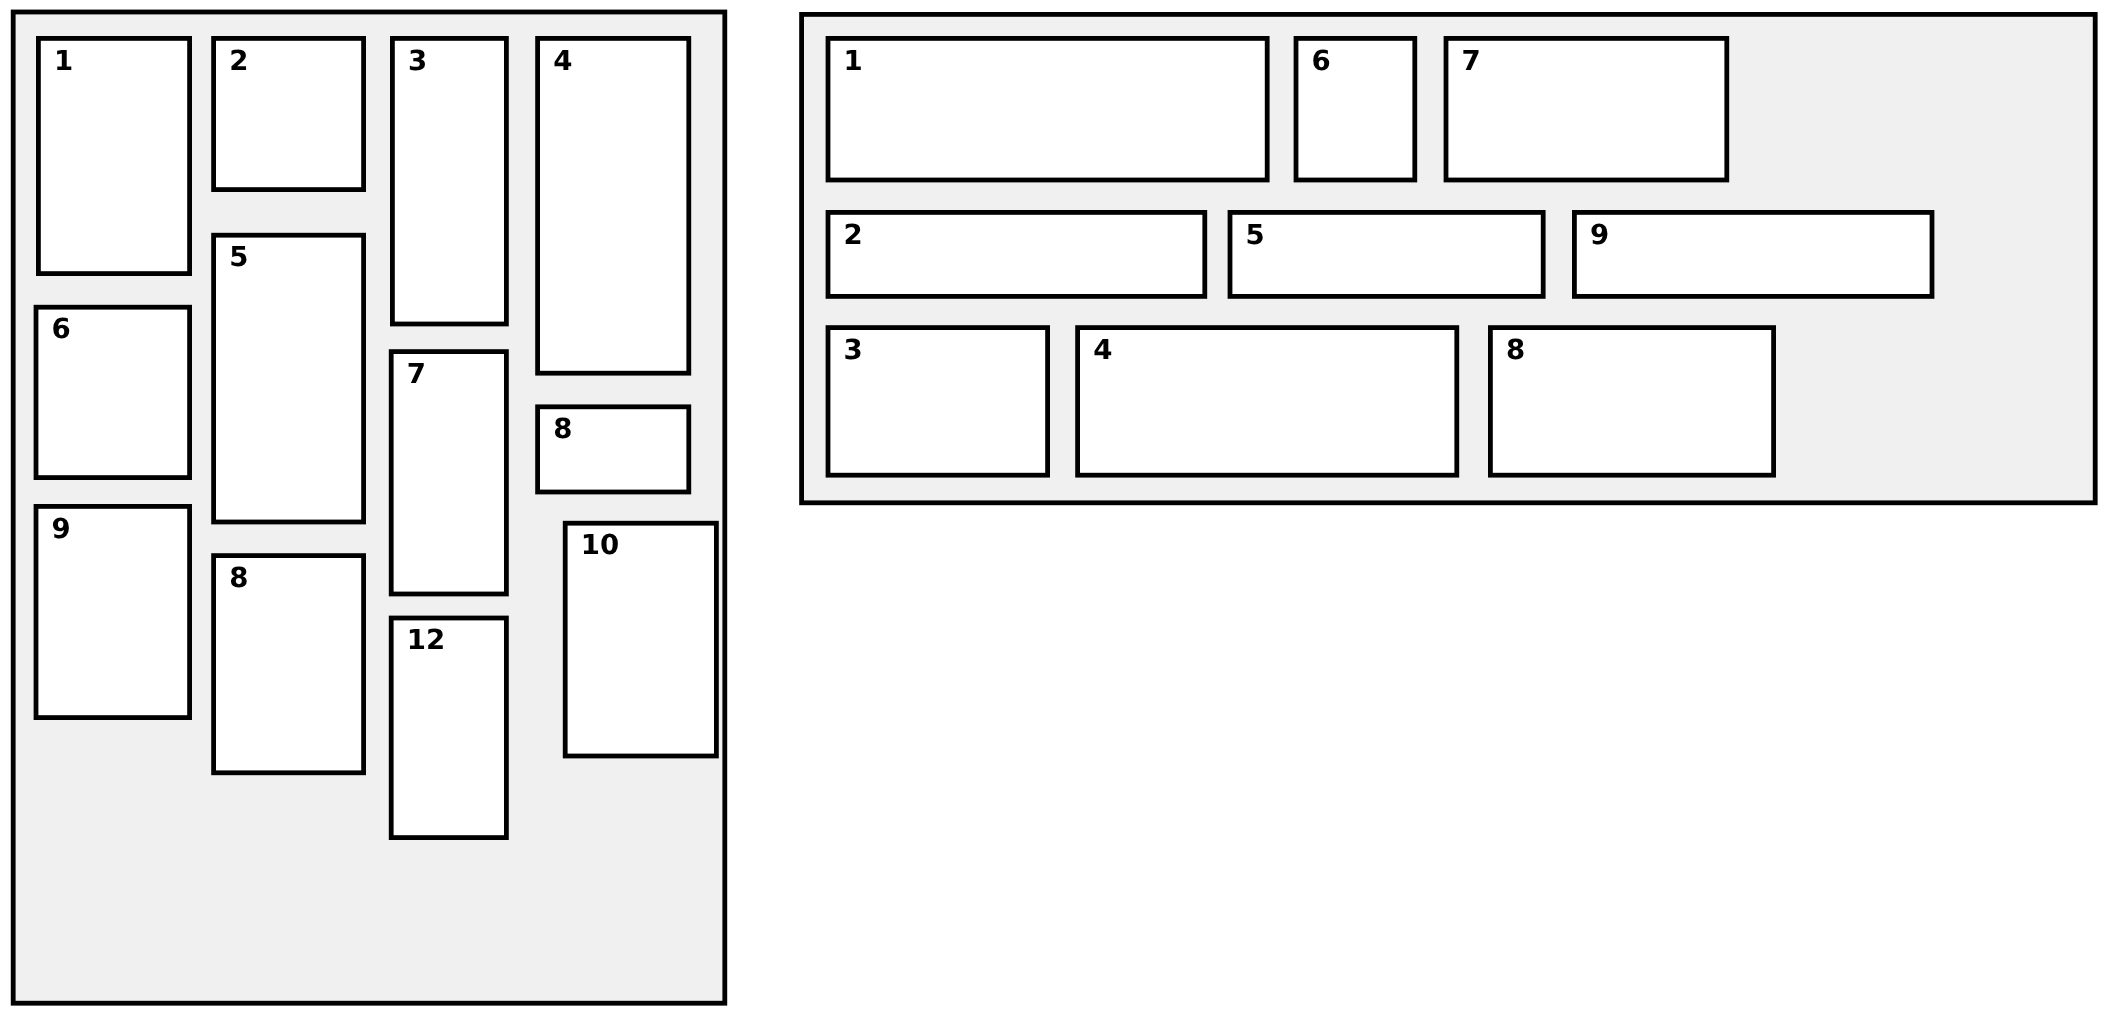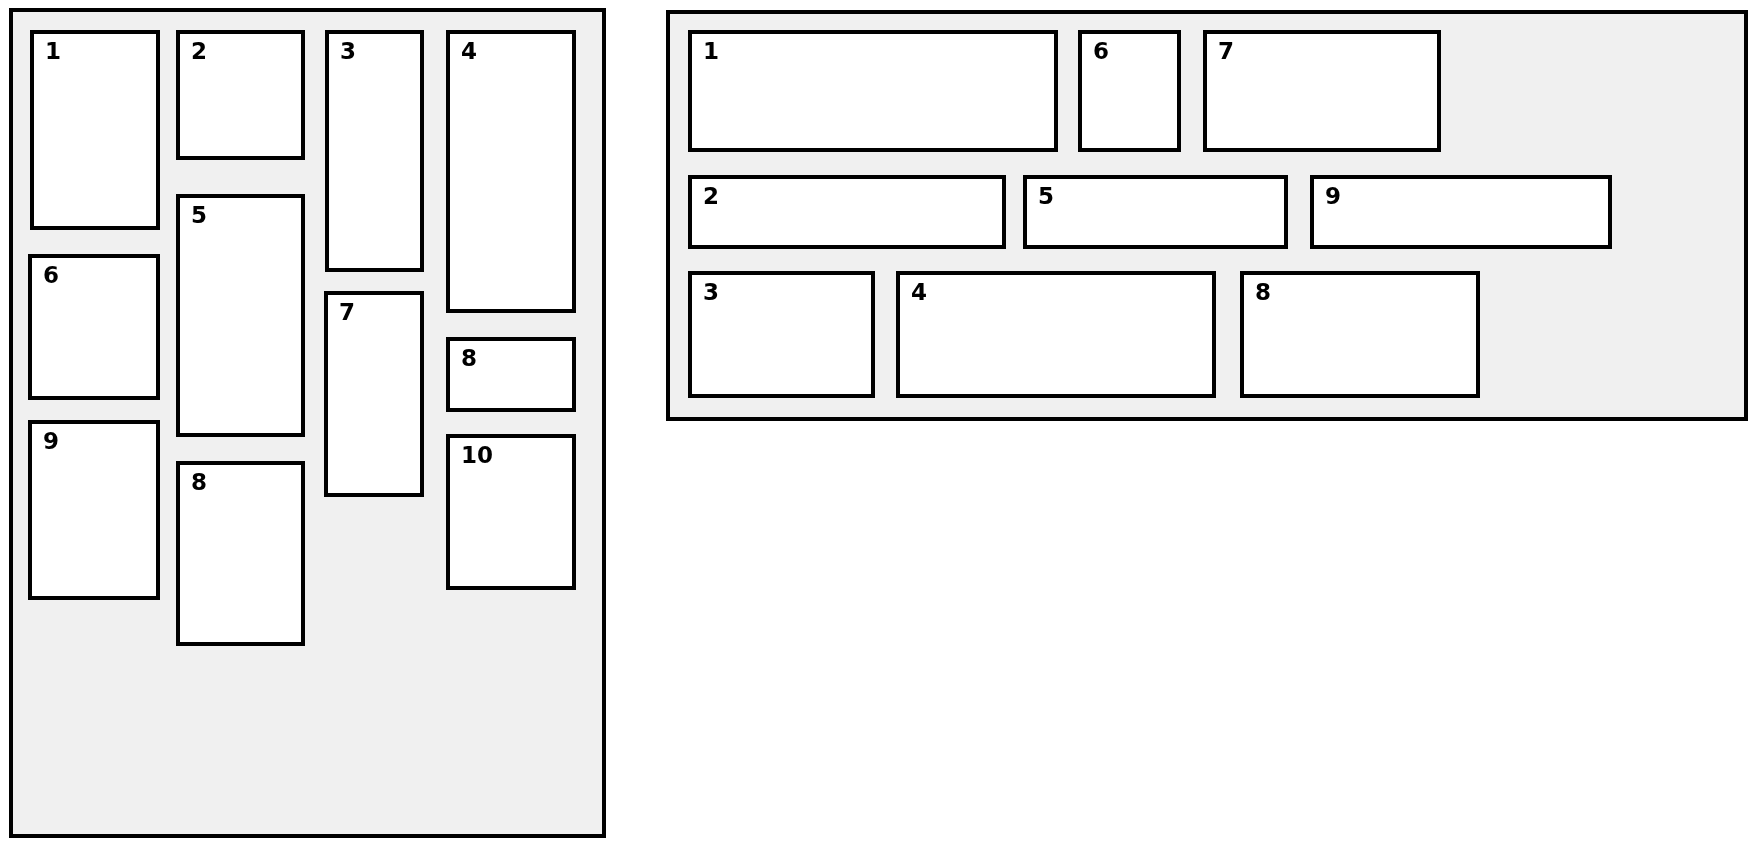--- a/index.html
+++ b/index.html
@@ -76,25 +76,28 @@
     </div>
     <div class="box" style="left: 324px; top: 291px; width: 100px; height: 206px; background: rgb(255, 255, 255); border-color: rgb(0, 0, 0); border-width: 4px;">
       <span class="box-label" style="color: rgb(0, 0, 0);">7</span>
     </div>
     <div class="box" style="left: 446px; top: 337px; width: 130px; height: 75px; background: rgb(255, 255, 255); border-color: rgb(0, 0, 0); border-width: 4px;">
       <span class="box-label" style="color: rgb(0, 0, 0);">8</span>
     </div>
     <div class="box" style="left: 28px; top: 420px; width: 132px; height: 180px; background: rgb(255, 255, 255); border-color: rgb(0, 0, 0); border-width: 4px;">
       <span class="box-label" style="color: rgb(0, 0, 0);">9</span>
     </div>
-    <div class="box" style="left: 446px; top: 434px; width: 130px; height: 156px; background: rgb(255, 255, 255); border-color: rgb(0, 0, 0); border-width: 4px;">
+    <div class="box" style="left: 469px; top: 434px; width: 130px; height: 198px; background: rgb(255, 255, 255); border-color: rgb(0, 0, 0); border-width: 4px;">
       <span class="box-label" style="color: rgb(0, 0, 0);">10</span>
     </div>
     <div class="box" style="left: 176px; top: 461px; width: 129px; height: 185px; background: rgb(255, 255, 255); border-color: rgb(0, 0, 0); border-width: 4px;">
       <span class="box-label" style="color: rgb(0, 0, 0);">8</span>
+    </div>
+    <div class="box" style="left: 324px; top: 513px; width: 100px; height: 187px; background: rgb(255, 255, 255); border-color: rgb(0, 0, 0); border-width: 4px;">
+      <span class="box-label" style="color: rgb(0, 0, 0);">12</span>
     </div>
     <div class="panel" style="left: 666px; top: 10px; width: 1082px; height: 411px; background: rgb(240, 240, 240); border-color: rgb(0, 0, 0); border-width: 4px;"></div>
     <div class="box" style="left: 688px; top: 30px; width: 370px; height: 122px; background: rgb(255, 255, 255); border-color: rgb(0, 0, 0); border-width: 4px;">
       <span class="box-label" style="color: rgb(0, 0, 0);">1</span>
     </div>
     <div class="box" style="left: 1078px; top: 30px; width: 103px; height: 122px; background: rgb(255, 255, 255); border-color: rgb(0, 0, 0); border-width: 4px;">
       <span class="box-label" style="color: rgb(0, 0, 0);">6</span>
     </div>
     <div class="box" style="left: 1203px; top: 30px; width: 238px; height: 122px; background: rgb(255, 255, 255); border-color: rgb(0, 0, 0); border-width: 4px;">
       <span class="box-label" style="color: rgb(0, 0, 0);">7</span>

